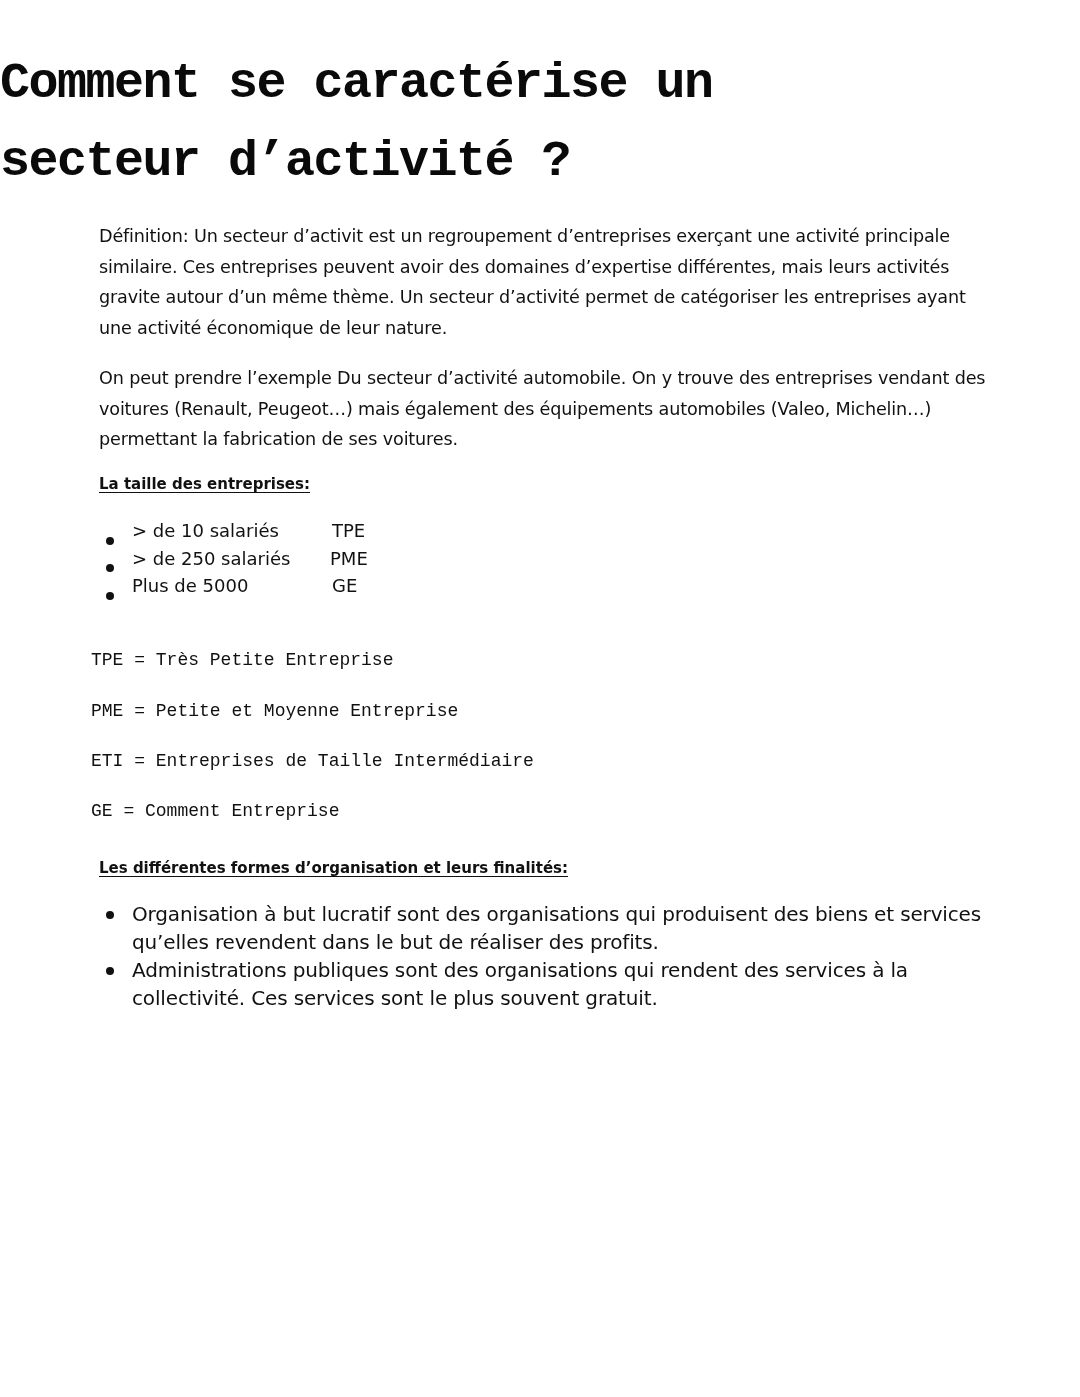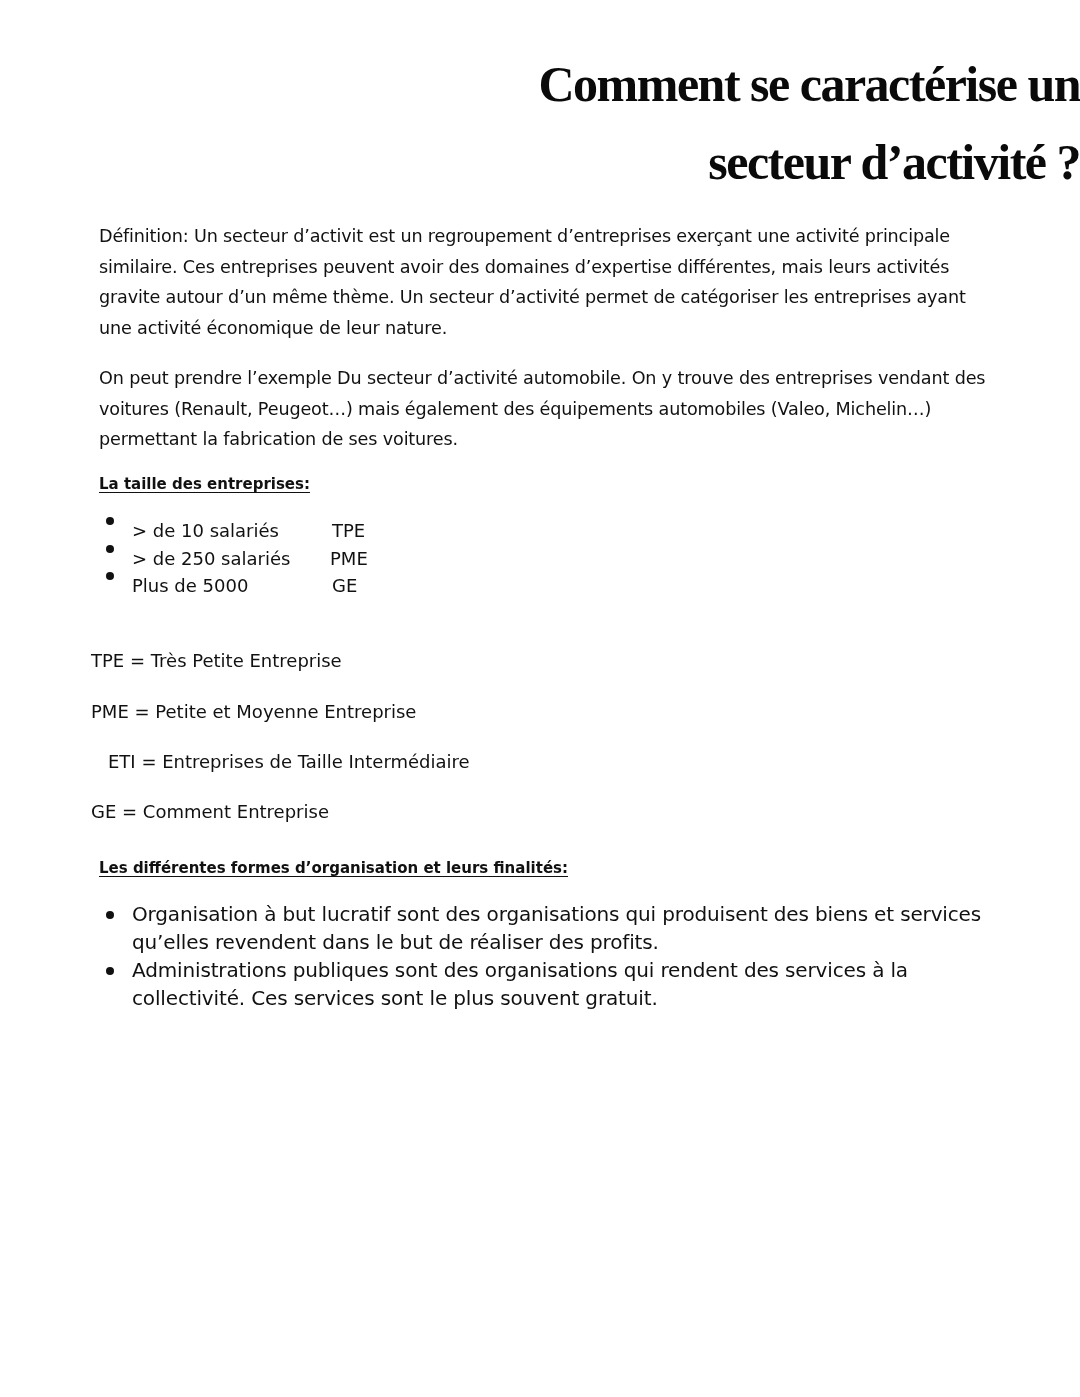--- a/index.html
+++ b/index.html
@@ -1,32 +1,32 @@
 <!DOCTYPE html>
 <html><head>
 <meta charset="utf-8">
 <style>
   html, body { margin: 0; padding: 0; background: #ffffff; }
   body { width: 1080px; height: 1397px; position: relative; overflow: hidden;
          font-family: "DejaVu Sans", sans-serif; color: #111111; }
   .page { position: absolute; left: 0; top: 0; width: 1080px; height: 1397px; }
-  .title { position: absolute; left: 0; width: 1080px; text-align: right;
-           font-family: Liberation Serif, serif; font-weight: bold; font-size: 50px;
+  .title { position: absolute; left: 0; width: 1080px; text-align: left;
+           font-family: Liberation Mono, monospace; font-weight: bold; font-size: 50px;
            letter-spacing: -1.5px; line-height: 78px; top: 45px; margin: 0; color: #0a0a0a; }
   .para { position: absolute; left: 91px; width: 900px; font-size: 17.6px; line-height: 30.5px;
           margin: 8px; letter-spacing: -0.15px; }
   .heading { position: absolute; left: 91px; font-weight: bold; font-size: 15px;
              text-decoration: underline; text-underline-offset: 3px; margin: 8px; }
   .size-list { position: absolute; left: 100px; top: 517px; margin: 0; padding: 0; list-style: none; }
-  .size-list li { height: 27.7px; line-height: 27.7px; font-size: 18px; display: flex; align-items: flex-start; }
+  .size-list li { height: 27.7px; line-height: 27.7px; font-size: 18px; display: flex; align-items: flex-end; }
   .bullet { display: inline-block; width: 8px; height: 8px; border-radius: 50%; background: #111;
             margin-left: 6px; margin-right: 18px; }
   .size-label { display: inline-block; width: 200px; }
   .size-code { display: inline-block; }
-  .abbr { position: absolute; left: 91px; font-size: 18px; margin: 0; }
+  .abbr { position: absolute; left: 91px; font-size: 18px; margin: 0; font-family: Liberation Mono, monospace; }
   .org-list { position: absolute; left: 100px; top: 900px; width: 890px; margin: 0; padding: 0; list-style: none; }
   .org-list li { position: relative; padding-left: 32px; font-size: 20px; line-height: 28px;
                  letter-spacing: -0.15px; }
   .org-list li .bullet { position: absolute; left: 6px; top: 11px; margin: 0; }
 </style>
 </head>
 <body>
 
 <div class="page">
   <h1 class="title">
@@ -53,21 +53,21 @@
     </li>
     <li>
       <span class="bullet"></span>
       <span class="size-label">Plus de 5000</span>
       <span class="size-code">GE</span>
     </li>
   </ul>
 
   <p class="abbr" style="top:650px;">TPE = Très Petite Entreprise</p>
   <p class="abbr" style="top:701px;">PME = Petite et Moyenne Entreprise</p>
-  <p class="abbr" style="top:751px;margin-left:17px;">ETI = Entreprises de Taille Intermédiaire</p>
+  <p class="abbr" style="top:751px;">ETI = Entreprises de Taille Intermédiaire</p>
   <p class="abbr" style="top:801px;">GE = Comment Entreprise</p>
 
   <p class="heading" style="top:851px;">Les différentes formes d’organisation et leurs finalités:</p>
 
   <ul class="org-list">
     <li>
       <span class="bullet"></span>
       <span>Organisation à but lucratif sont des organisations qui produisent des biens et services qu’elles revendent dans le but de réaliser des profits.</span>
     </li>
     <li>

